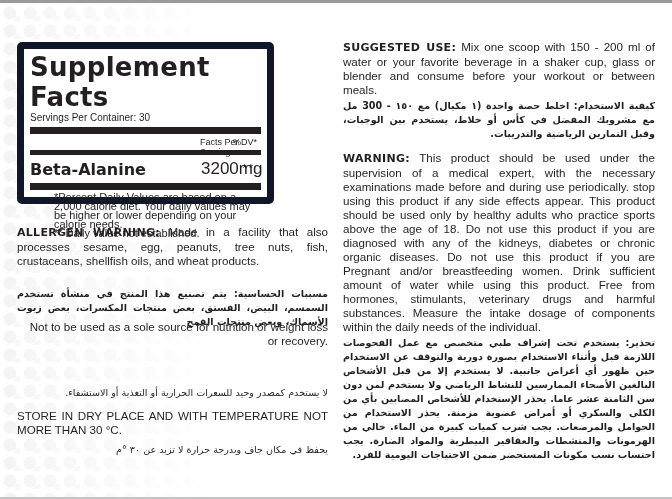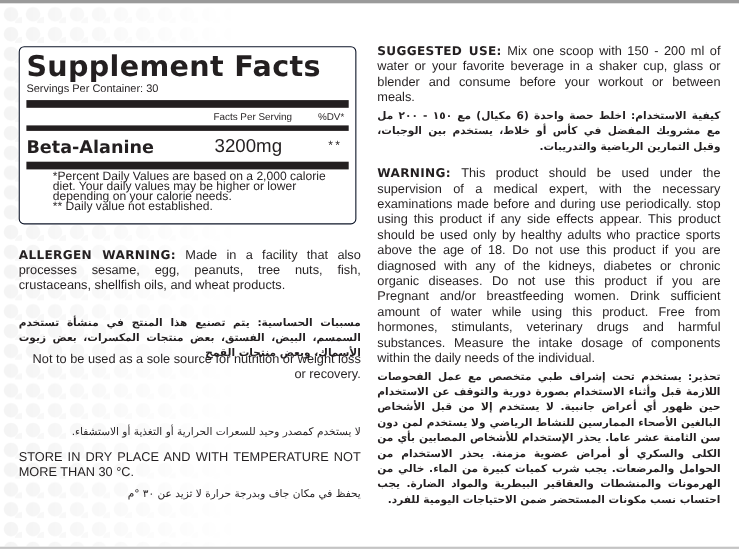--- a/index.html
+++ b/index.html
@@ -14,22 +14,22 @@
     position:absolute; left:0; top:3px; width:220px; height:494px;
     background:
       radial-gradient(circle at 10px 10px, rgba(0,0,0,0.045) 6px, transparent 7px) 0 0/20px 18px,
       radial-gradient(circle at 20px 19px, rgba(0,0,0,0.035) 6px, transparent 7px) 0 0/20px 18px;
     -webkit-mask-image:linear-gradient(to right, #000 0%, rgba(0,0,0,0.4) 60%, transparent 100%);
     mask-image:linear-gradient(to right, #000 0%, rgba(0,0,0,0.4) 60%, transparent 100%);
   }
 
   
   .facts {
-    position:absolute; left:17px; top:42px; width:307px; height:162px;
-    border:1px solid #0f172a; border-radius:5px; background:#fff;
+    position:absolute; left:17px; top:42px; width:257px; height:162px;
+    border:7px solid #0f172a; border-radius:5px; background:#fff;
     padding:0 6px; box-sizing:border-box;
   }
   .facts-title { font-family:"DejaVu Sans", sans-serif; font-weight:bold; font-size:26px; letter-spacing:0.3px; margin-top:3px; line-height:30px; }
   .facts-line { font-size:10px; line-height:11px; }
   .bar-thick { height:7px; background:#231f20; margin-top:4px; }
   .bar-med { height:5px; background:#231f20; }
   .hdr-row { position:relative; height:16px; font-size:9px; }
   .hdr-row .aps { position:absolute; left:170px; top:3px; }
   .hdr-row .dv { position:absolute; right:4px; top:3px;text-align:right; }
   .ing-row { position:relative; height:28px; }
@@ -71,18 +71,18 @@
 <div class="para" style="left:17px; top:225px; width:311px;"><b>ALLERGEN WARNING:</b><span> Made in a facility that also processes sesame, egg, peanuts, tree nuts, fish, crustaceans, shellfish oils, and wheat products.</span></div>
 <div class="ar" style="left:17px; top:287px; width:311px;">مسببات الحساسية: يتم تصنيع هذا المنتج في منشأة تستخدم السمسم، البيض، الفستق، بعض منتجات المكسرات، بعض زيوت الأسماك، وبعض منتجات القمح</div>
 
 <div class="para" style="left:17px; top:320px; width:311px; text-align:right;">Not to be used as a sole source for nutrition or weight loss or recovery.</div>
 <div class="ar ar-n" style="left:17px; top:386px; width:311px;">لا يستخدم كمصدر وحيد للسعرات الحرارية أو التغذية أو الاستشفاء.</div>
 
 <div class="para" style="left:17px; top:409px; width:311px;">STORE IN DRY PLACE AND WITH TEMPERATURE NOT MORE THAN 30 °C.</div>
 <div class="ar ar-n" style="left:17px; top:443px; width:311px;">يحفظ في مكان جاف وبدرجة حرارة لا تزيد عن ٣٠ °م</div>
 
 <div class="para" style="left:343px; top:40px; width:312px;"><b>SUGGESTED USE:</b><span> Mix one scoop with 150 - 200 ml of water or your favorite beverage in a shaker cup, glass or blender and consume before your workout or between meals.</span></div>
-<div class="ar" style="left:343px; top:99px; width:312px;">كيفية الاستخدام: اخلط حصة واحدة (6 مكيال) مع ١٥٠ - ٢٠٠ مل مع مشروبك المفضل في كأس أو خلاط، يستخدم بين الوجبات، وقبل التمارين الرياضية والتدريبات.</div>
+<div class="ar" style="left:343px; top:99px; width:312px;">كيفية الاستخدام: اخلط حصة واحدة (١ مكيال) مع ١٥٠ - 300 مل مع مشروبك المفضل في كأس أو خلاط، يستخدم بين الوجبات، وقبل التمارين الرياضية والتدريبات.</div>
 
 <div class="para" style="left:343px; top:151px; width:312px;"><b>WARNING:</b><span> This product should be used under the supervision of a medical expert, with the necessary examinations made before and during use periodically. stop using this product if any side effects appear. This product should be used only by healthy adults who practice sports above the age of 18. Do not use this product if you are diagnosed with any of the kidneys, diabetes or chronic organic diseases. Do not use this product if you are Pregnant and/or breastfeeding women. Drink sufficient amount of water while using this product. Free from hormones, stimulants, veterinary drugs and harmful substances. Measure the intake dosage of components within the daily needs of the individual.</span></div>
 <div class="ar" style="left:343px; top:336px; width:312px;">تحذير: يستخدم تحت إشراف طبي متخصص مع عمل الفحوصات اللازمة قبل وأثناء الاستخدام بصورة دورية والتوقف عن الاستخدام حين ظهور أي أعراض جانبية. لا يستخدم إلا من قبل الأشخاص البالغين الأصحاء الممارسين للنشاط الرياضي ولا يستخدم لمن دون سن الثامنة عشر عاما. يحذر الإستخدام للأشخاص المصابين بأي من الكلى والسكري أو أمراض عضوية مزمنة. يحذر الاستخدام من الحوامل والمرضعات. يجب شرب كميات كبيرة من الماء. خالي من الهرمونات والمنشطات والعقاقير البيطرية والمواد الضارة. يجب احتساب نسب مكونات المستحضر ضمن الاحتياجات اليومية للفرد.</div>
 
 <div class="bottom-bar"></div>
 
 </body></html>

